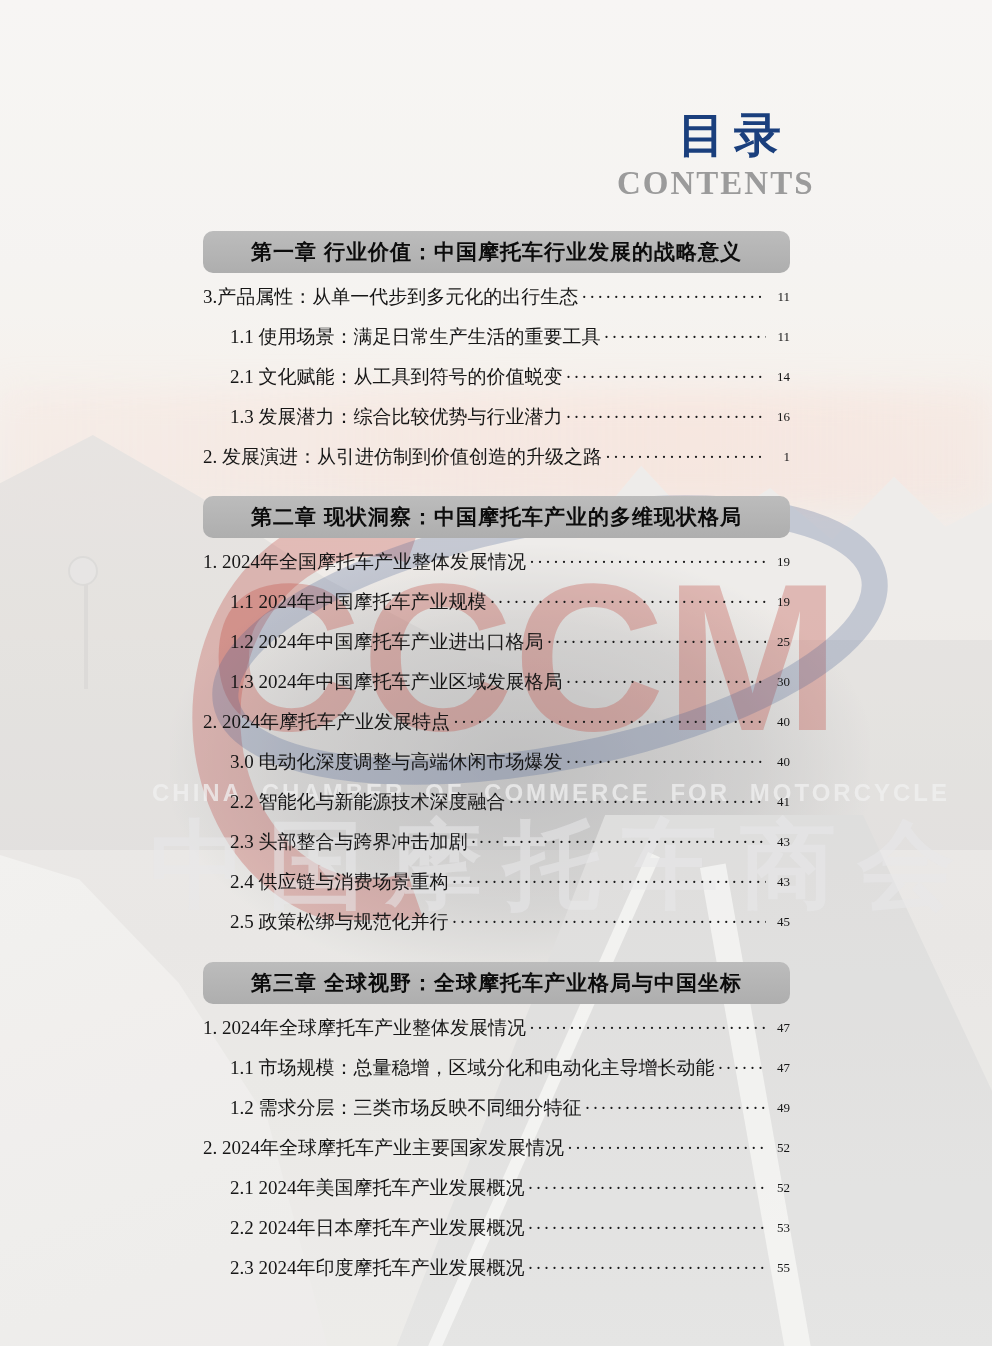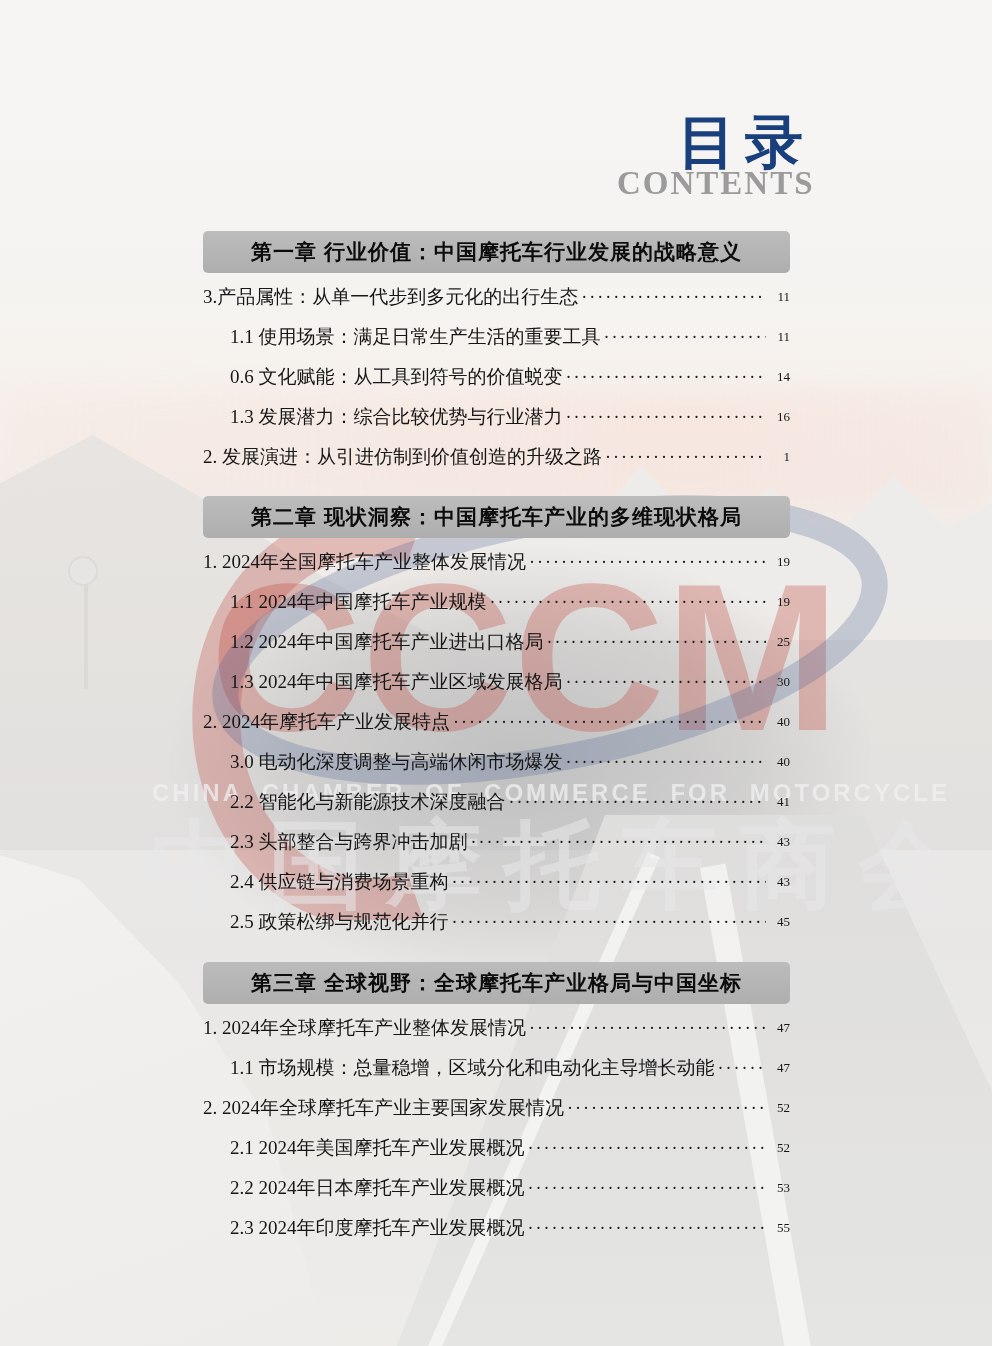--- a/index.html
+++ b/index.html
@@ -44,27 +44,27 @@
   .wm-logo { position:absolute; left:140px; top:440px; }
   .wm-en { position:absolute; left:152px; top:779px; width:690px; font-family:Liberation Sans, sans-serif;
     font-weight:bold; font-size:24px; letter-spacing:3px; word-spacing:10px; white-space:nowrap;
     color:rgba(240,240,240,0.75); }
   .wm-cn { position:absolute; left:150px; top:802px; width:700px; font-family:"Liberation Sans",sans-serif;
     font-weight:bold; font-size:96px; letter-spacing:22px; white-space:nowrap;
     color:rgba(232,232,233,0.55); }
 
   
   .title-cn { position:absolute; left:678px; top:104px; z-index:2; font-family:"Liberation Sans",sans-serif;
-    font-weight:bold; font-size:58px; letter-spacing:9px; color:#1a3f7d; }
+    font-weight:bold; font-size:47px; letter-spacing:9px; color:#1a3f7d; }
   .title-en { position:absolute; left:617px; top:165px; z-index:2; font-family:"Liberation Serif",serif;
     font-weight:bold; font-size:33px; letter-spacing:2px; color:#9b9b9b; }
 
   
   .toc { position:absolute; left:203px; top:231px; width:587px; z-index:2; }
-  .chapter-bar { height:42px; border-radius:5px; margin-bottom:4px;
+  .chapter-bar { height:42px; border-radius:10px; margin-bottom:4px;
     background:linear-gradient(180deg,#bcbcbc,#aeaeae);
     display:flex; align-items:center; justify-content:center; }
   .chapter-bar span { font-family:"Liberation Sans",sans-serif; font-weight:bold; font-size:21px;
     color:#0c0c0c; letter-spacing:1px; }
   .chapter:nth-child(2) { margin-top:19px; }
   .chapter:nth-child(3) { margin-top:20px; }
   .row { height:40px; display:flex; align-items:center; font-size:19px; color:#161616; }
   .row.lv2 { padding-left:27px; }
   .row .lbl { white-space:nowrap; }
   .row .dots { flex:1; overflow:hidden; white-space:nowrap; margin:0 2px 0 3px;
@@ -115,21 +115,21 @@
           <span class="lbl">3.产品属性：从单一代步到多元化的出行生态</span>
           <span class="dots"></span>
           <span class="pg">11</span>
         </div>
         <div class="row lv2">
           <span class="lbl">1.1 使用场景：满足日常生产生活的重要工具</span>
           <span class="dots"></span>
           <span class="pg">11</span>
         </div>
         <div class="row lv2">
-          <span class="lbl">0.6 文化赋能：从工具到符号的价值蜕变</span>
+          <span class="lbl">2.1 文化赋能：从工具到符号的价值蜕变</span>
           <span class="dots"></span>
           <span class="pg">14</span>
         </div>
         <div class="row lv2">
           <span class="lbl">1.3 发展潜力：综合比较优势与行业潜力</span>
           <span class="dots"></span>
           <span class="pg">16</span>
         </div>
         <div class="row">
           <span class="lbl">2. 发展演进：从引进仿制到价值创造的升级之路</span>
@@ -199,20 +199,25 @@
         <div class="row">
           <span class="lbl">1. 2024年全球摩托车产业整体发展情况</span>
           <span class="dots"></span>
           <span class="pg">47</span>
         </div>
         <div class="row lv2">
           <span class="lbl">1.1 市场规模：总量稳增，区域分化和电动化主导增长动能</span>
           <span class="dots"></span>
           <span class="pg">47</span>
         </div>
+        <div class="row lv2">
+          <span class="lbl">1.2 需求分层：三类市场反映不同细分特征</span>
+          <span class="dots"></span>
+          <span class="pg">49</span>
+        </div>
         <div class="row">
           <span class="lbl">2. 2024年全球摩托车产业主要国家发展情况</span>
           <span class="dots"></span>
           <span class="pg">52</span>
         </div>
         <div class="row lv2">
           <span class="lbl">2.1 2024年美国摩托车产业发展概况</span>
           <span class="dots"></span>
           <span class="pg">52</span>
         </div>

